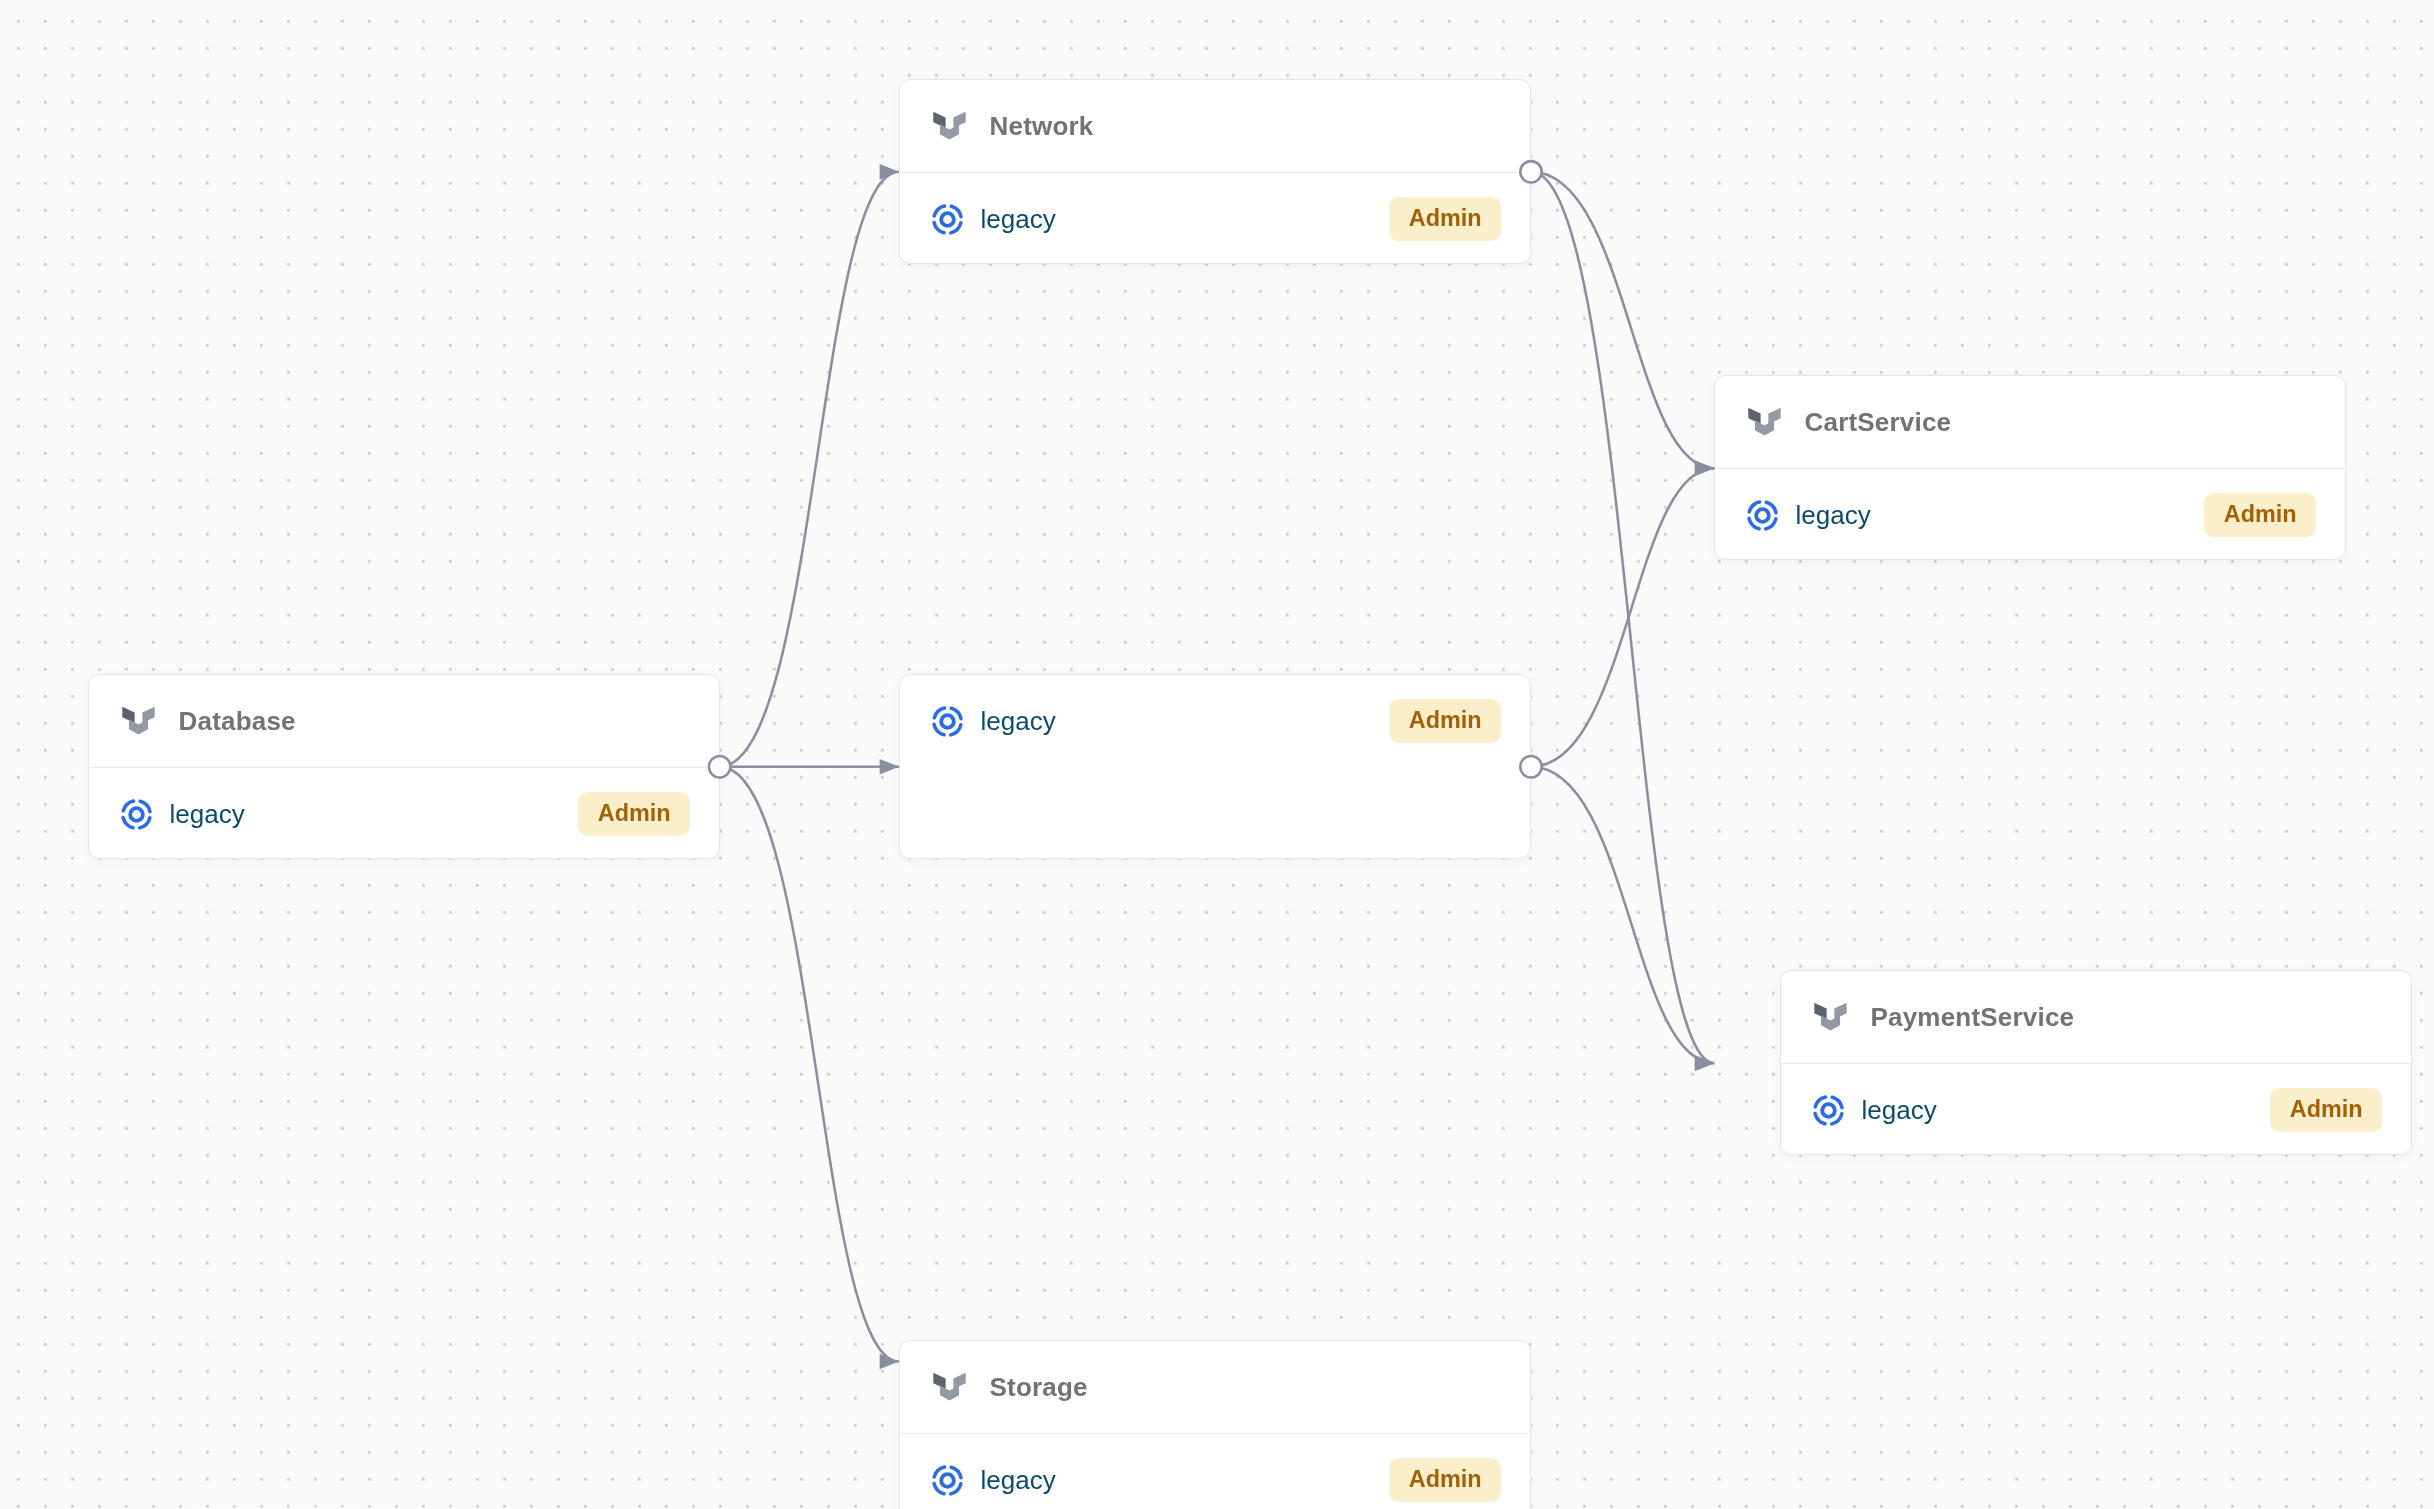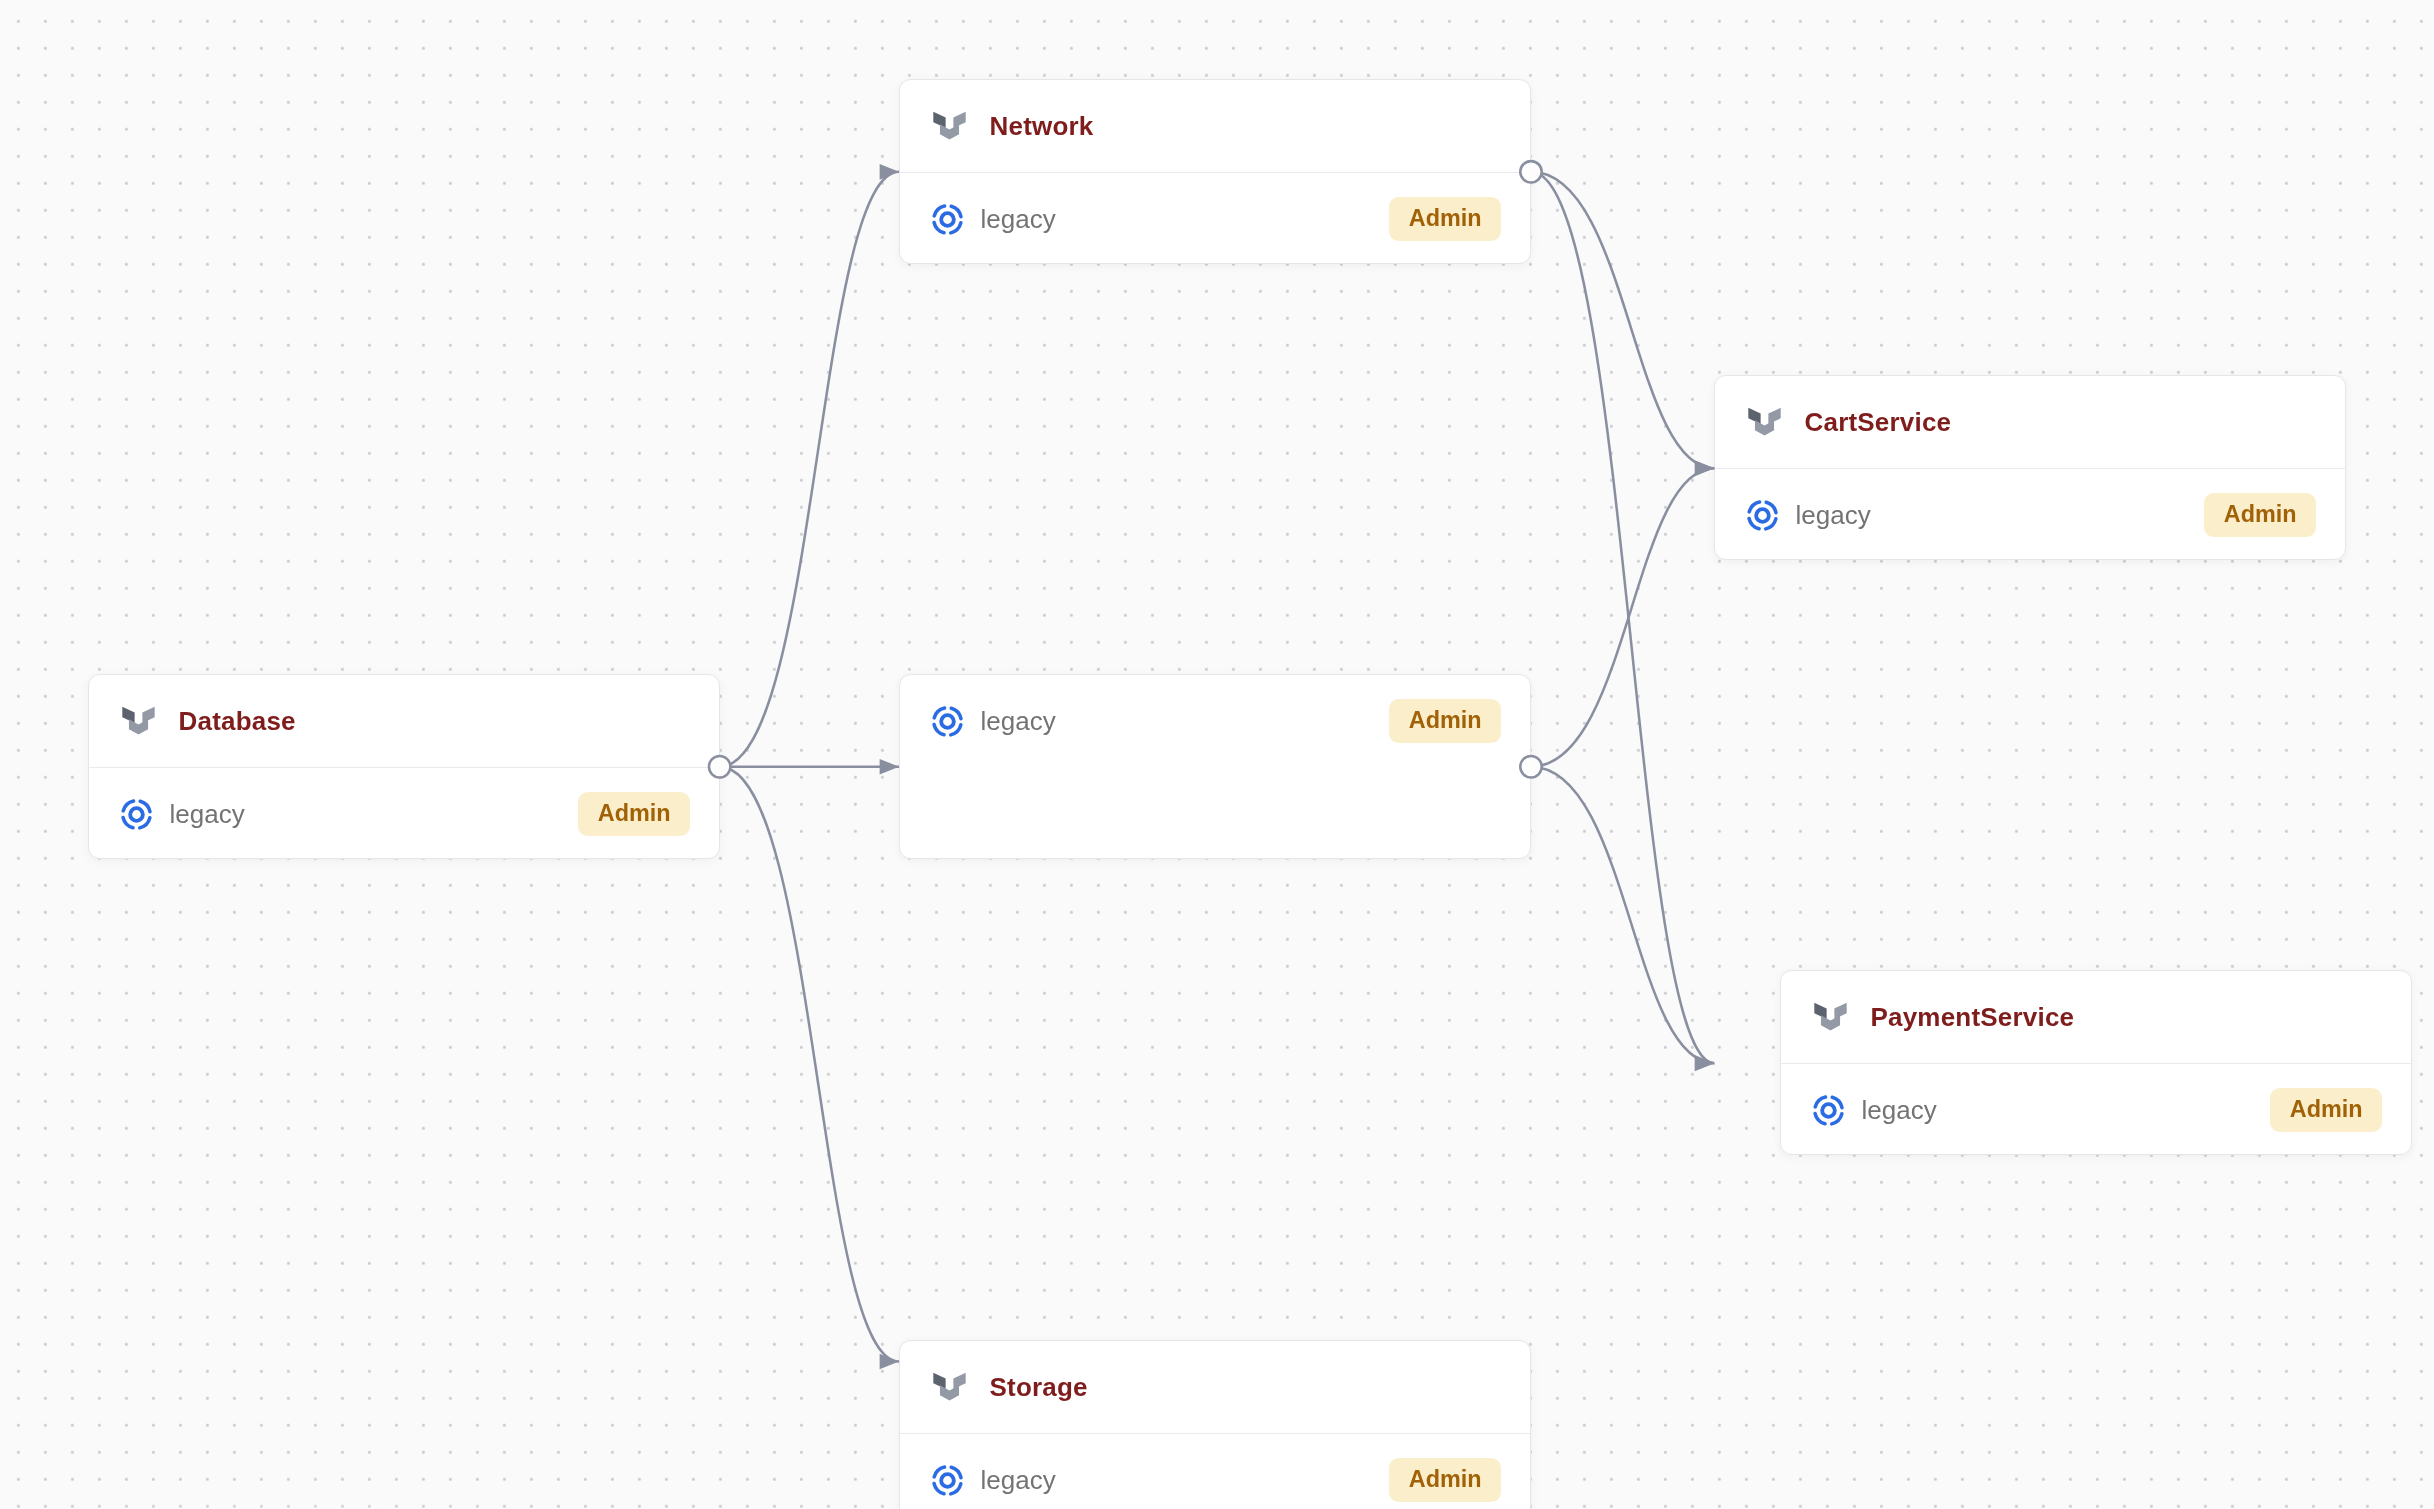--- a/index.html
+++ b/index.html
@@ -28,31 +28,31 @@
     position:absolute;z-index:2;box-sizing:border-box;
     width:632px;height:185px;background:#ffffff;
     border:1px solid #e4e6ea;border-radius:11.7px;
     box-shadow:0 2px 9.8px rgba(25,30,45,.05);
   }
   .node-header{
     box-sizing:border-box;height:93px;display:flex;align-items:center;
     padding:0 31px;gap:21.5px;border-bottom:1px solid #e9eaed;
   }
   .node-title{
-    font-size:26px;font-weight:700;color:#7f1d1d;letter-spacing:0.2px;
+    font-size:26px;font-weight:700;color:#737373;letter-spacing:0.2px;
     white-space:nowrap;
   }
   .node-body{
     box-sizing:border-box;height:92px;display:flex;align-items:center;
     padding:0 29px 0 31px;
   }
   .env-link{
     display:flex;align-items:center;gap:16.6px;color:#2b6be4;cursor:pointer;
   }
-  .env-label{font-size:26px;font-weight:500;color:#737373;white-space:nowrap;}
+  .env-label{font-size:26px;font-weight:500;color:#0c4a6e;white-space:nowrap;}
   .spacer{flex:1;}
   .role-badge{
     background:#fbeecb;color:#a16207;font-size:23.4px;font-weight:700;
     padding:8.8px 19.5px;border-radius:9.8px;line-height:1.1;white-space:nowrap;
   }
   .tf-icon{width:37px;height:37px;flex:0 0 auto;}
   .env-icon{width:33px;height:33px;flex:0 0 auto;}
 </style>
 </head>
 <body>

